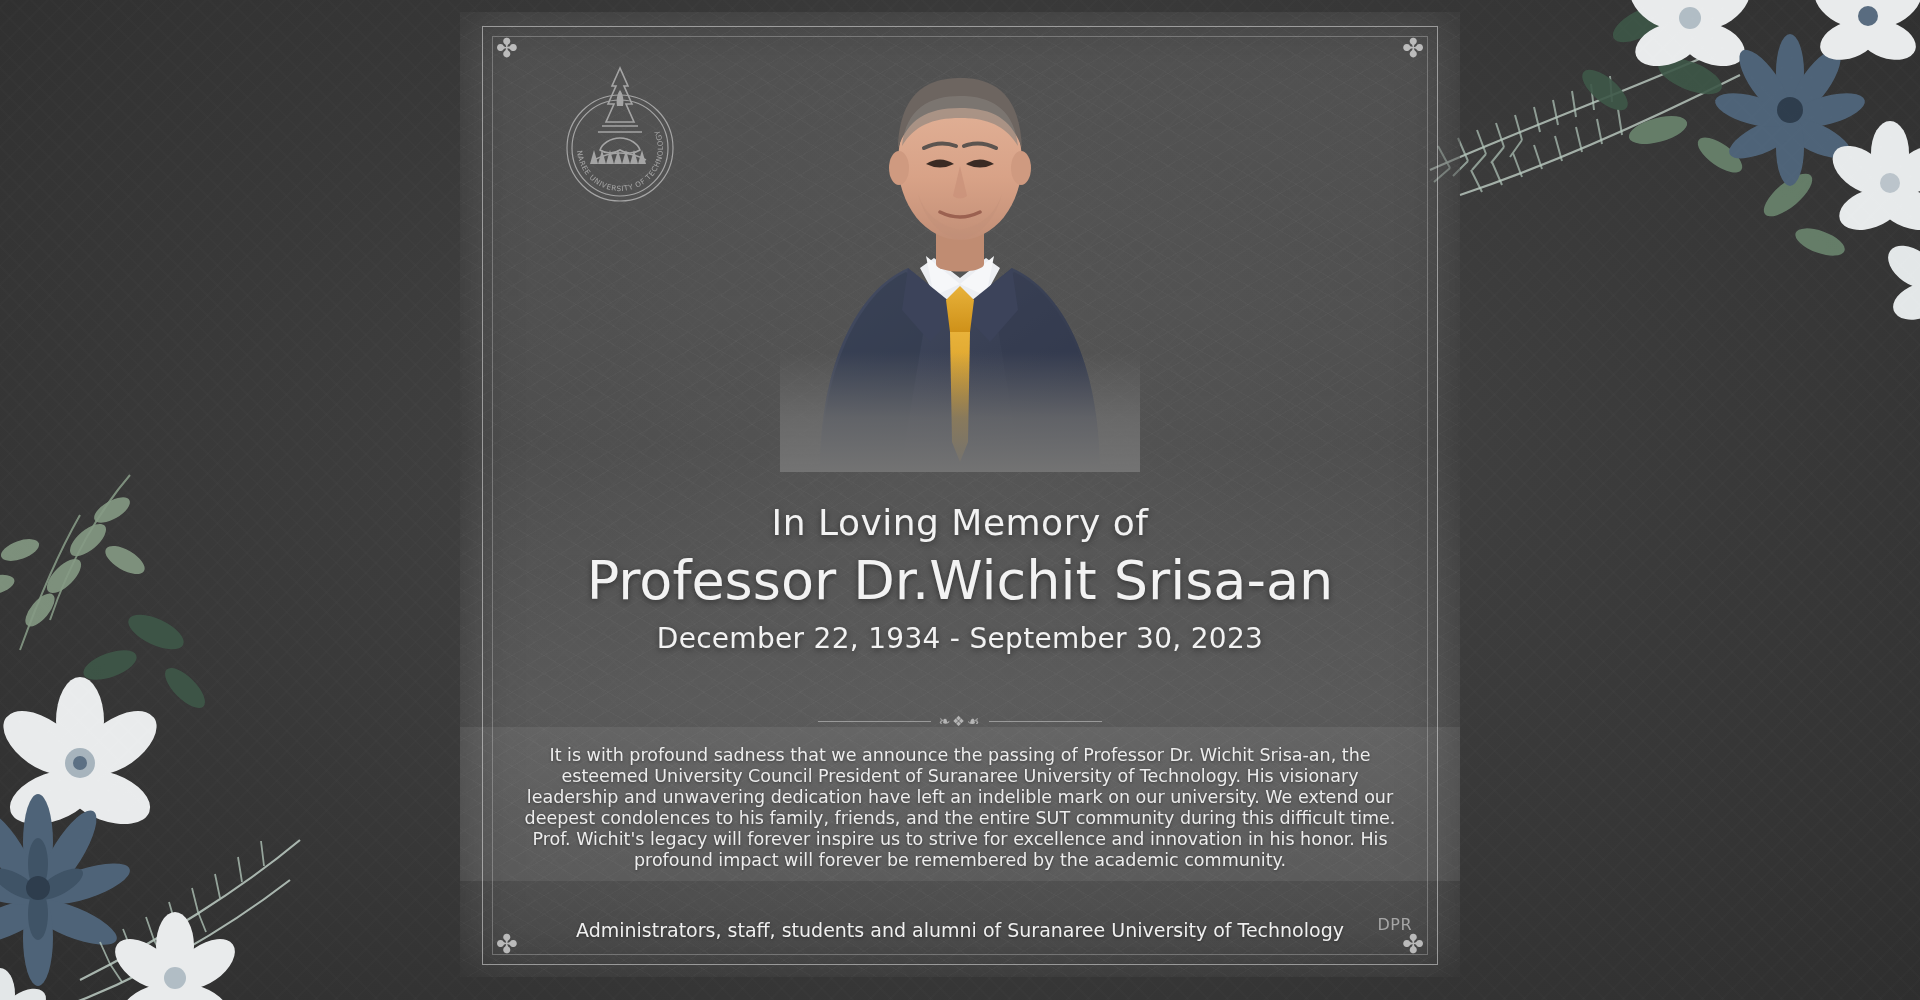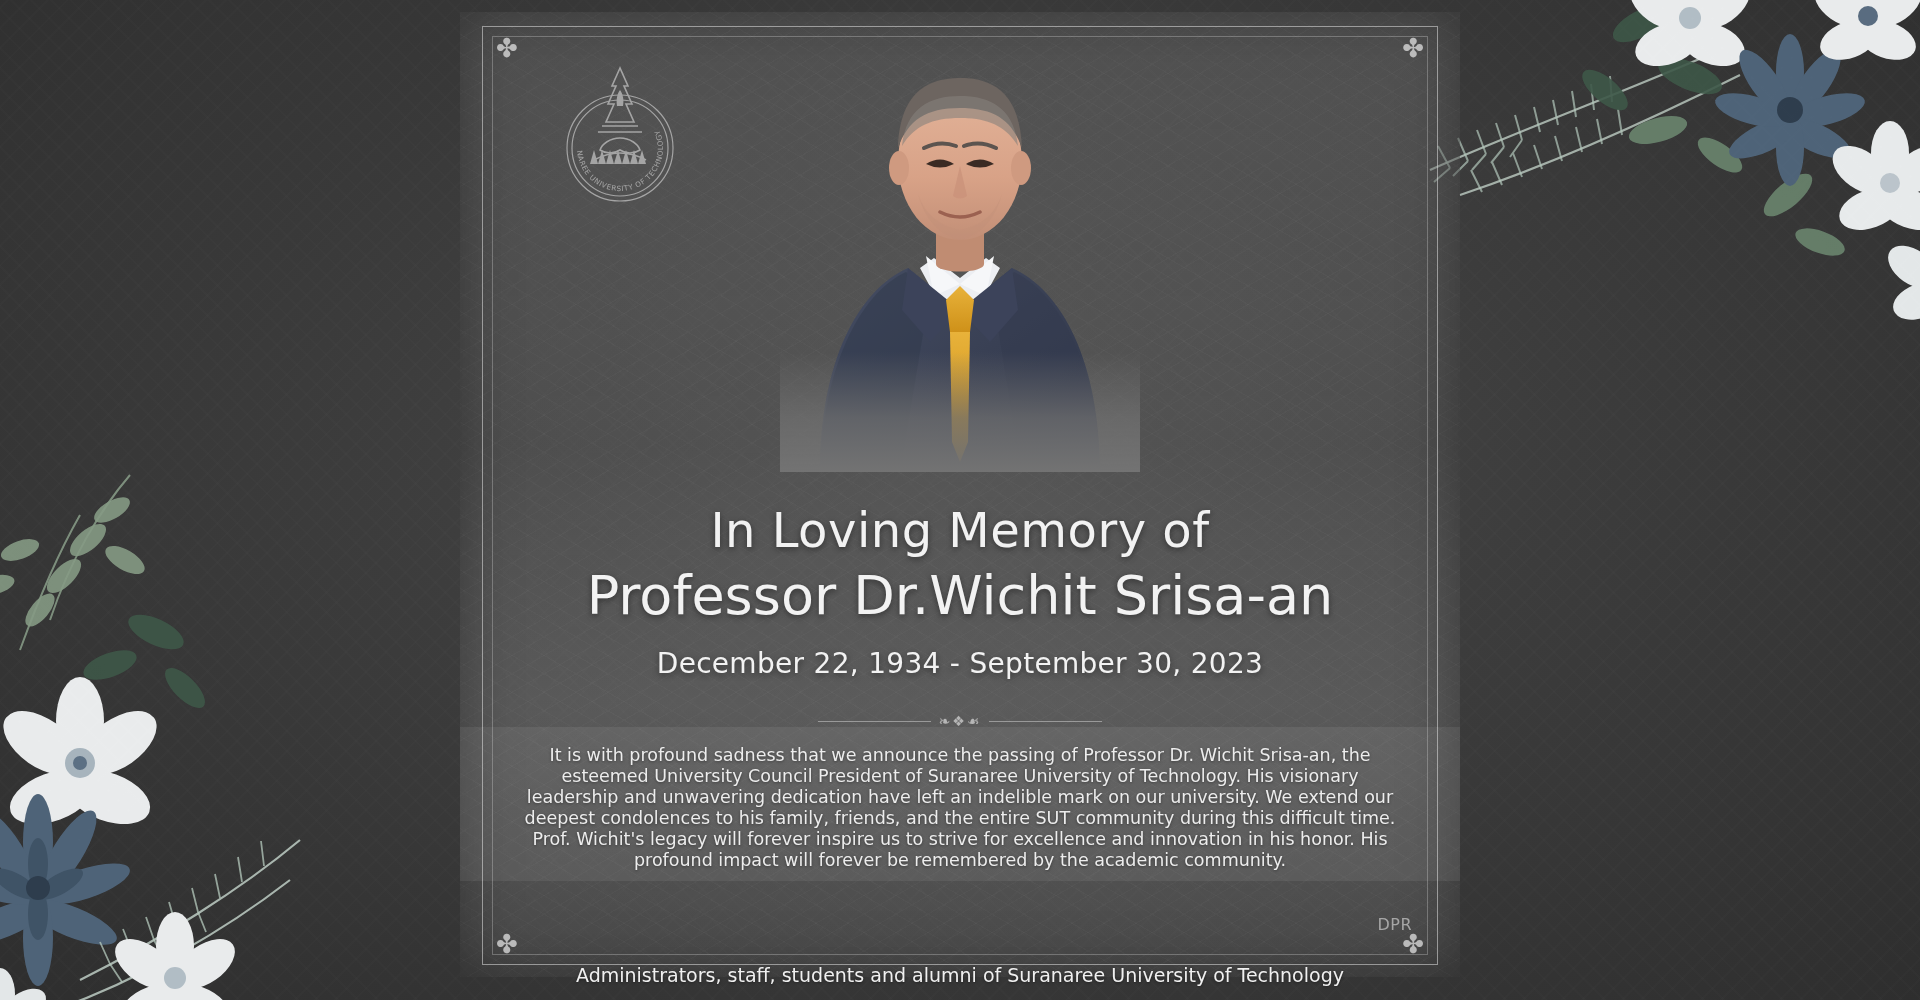--- a/index.html
+++ b/index.html
@@ -115,30 +115,30 @@
   
   #memorial-text {
     position: absolute;
     left: 0; right: 0;
     top: 490px;
     text-align: center;
     color: #f2f2f2;
     text-shadow: 0 2px 6px rgba(0,0,0,0.45);
   }
   #in-loving-memory {
-    font-size: 48px;
+    font-size: 36px;
     font-weight: 400;
     letter-spacing: 0.5px;
     margin-bottom: 6px;
   }
   #deceased-name {
     font-size: 54px;
     font-weight: 400;
     letter-spacing: 0px;
-    margin-bottom: 20px;
+    margin-bottom: 10px;
     white-space: nowrap;
   }
   #life-dates {
     font-size: 28px;
     font-weight: 400;
     letter-spacing: 0.3px;
   }
 
   #divider-ornament {
     position: absolute;
@@ -174,21 +174,21 @@
   #announcement-panel p {
     margin: 0;
     color: #ededed;
     font-size: 17.5px;
     line-height: 21px;
     text-shadow: 0 1px 3px rgba(0,0,0,0.4);
   }
   #signature-line {
     position: absolute;
     left: 0; right: 0;
-    top: 952px;
+    top: 907px;
     text-align: center;
     color: #f0f0f0;
     font-size: 19px;
     text-shadow: 0 1px 3px rgba(0,0,0,0.4);
   }
   #small-mark {
     position: absolute;
     right: 48px;
     top: 903px;
     font-size: 16px;

